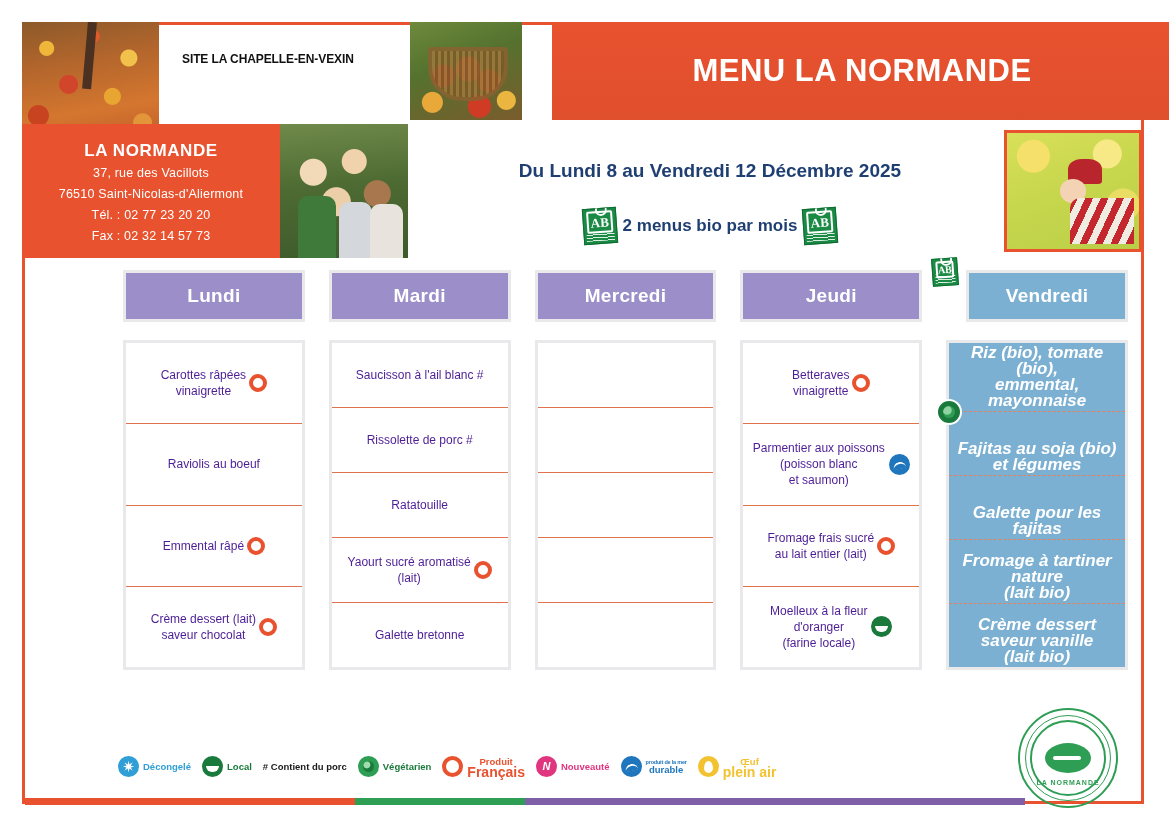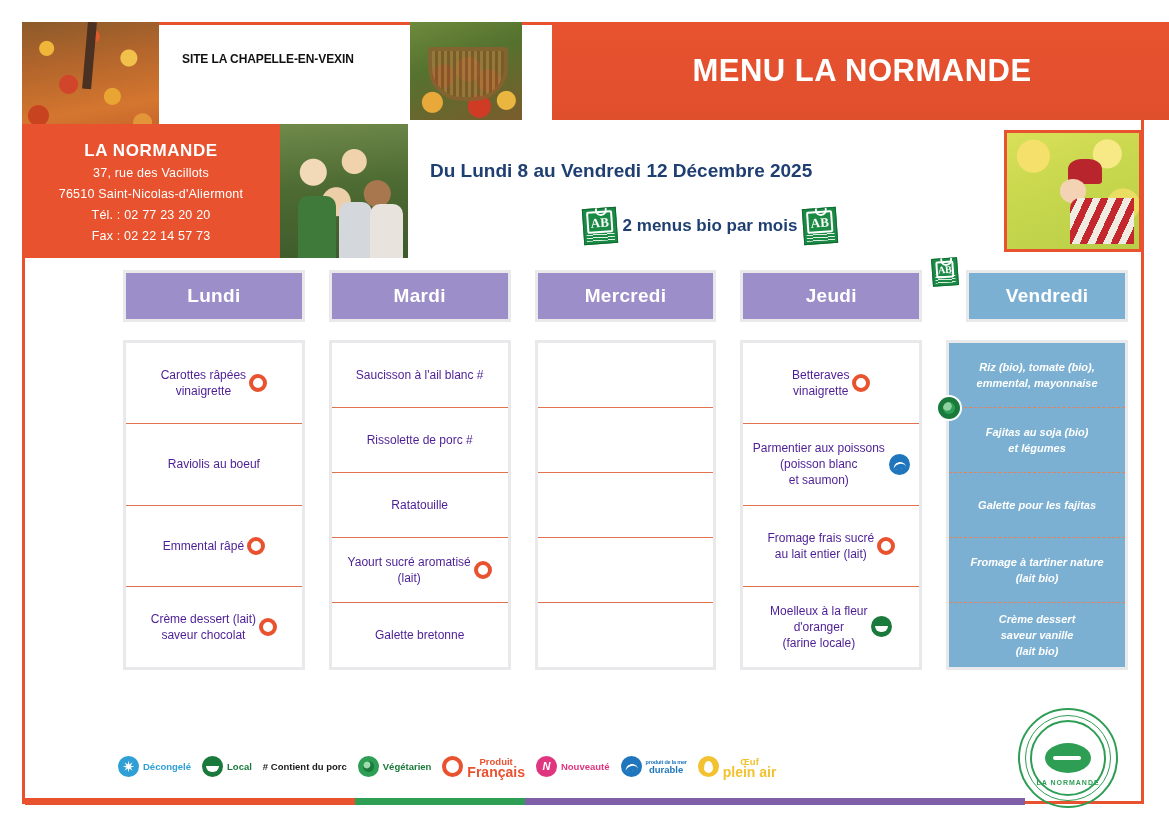--- a/index.html
+++ b/index.html
@@ -104,21 +104,21 @@
   #contact-block{
     position:absolute;left:22px;top:124px;width:258px;height:134px;
     background:#e8522f;color:#fff;text-align:center;
   }
   #contact-block .name{font-size:17px;font-weight:bold;margin-top:17px;letter-spacing:.6px;}
   #contact-block .line{font-size:12.5px;line-height:17px;margin-top:4px;letter-spacing:.2px;}
 
   
   #date-line{
     position:absolute;left:430px;top:160px;width:560px;
-    color:#1f3f72;font-size:19px;font-weight:bold;
+    text-align:center;color:#1f3f72;font-size:19px;font-weight:bold;
   }
   #bio-row{
     position:absolute;left:430px;top:204px;width:560px;height:44px;
     display:flex;align-items:center;justify-content:center;gap:6px;
   }
   #bio-row .txt{color:#1f3f72;font-size:17px;font-weight:bold;}
 
   
   .ab{
     width:34px;height:36px;background:#1a8a44;position:relative;
@@ -164,21 +164,21 @@
   }
   .day-body.blue{background:#7cb0d2;}
 
   .meal{
     flex:1;position:relative;
     display:flex;align-items:center;justify-content:center;
     padding:2px 7px;box-sizing:border-box;
     font-size:12px;line-height:16px;text-align:center;color:#4c1d95;
   }
   .meal + .meal{border-top:1px solid #e0734e;}
-  .day-body.blue .meal{color:#fff;font-style:italic;font-weight:bold;font-size:11px;}
+  .day-body.blue .meal{color:#fff;font-style:italic;font-weight:bold;font-size:17px;align-items:flex-end;}
   .day-body.blue .meal + .meal{border-top:1px dashed #e0845e;}
   .meal .mt{display:inline-block;}
 
   
   .ic{display:inline-block;vertical-align:middle;border-radius:50%;position:relative;}
   .ic-fr{
     width:18px;height:18px;border:4px solid #e8522f;background:#fff;
     box-sizing:border-box;margin-left:3px;
   }
   .ic-fish{
@@ -299,21 +299,21 @@
 
   <div id="menu-banner">
     <div class="t">MENU LA NORMANDE</div>
   </div>
 
   <div id="contact-block">
     <div class="name">LA NORMANDE</div>
     <div class="line">37, rue des Vacillots</div>
     <div class="line">76510 Saint-Nicolas-d'Aliermont</div>
     <div class="line">Tél. : 02 77 23 20 20</div>
-    <div class="line">Fax : 02 22 14 57 73</div>
+    <div class="line">Fax : 02 32 14 57 73</div>
   </div>
 
   <div id="date-line">Du Lundi 8 au Vendredi 12 Décembre 2025</div>
   <div id="bio-row">
     <span class="ab">
       <span class="leaf"></span>
       <span class="ab-in">AB</span>
       <span class="ab-sub"></span>
     </span>
     <span class="txt">2 menus bio par mois</span>

